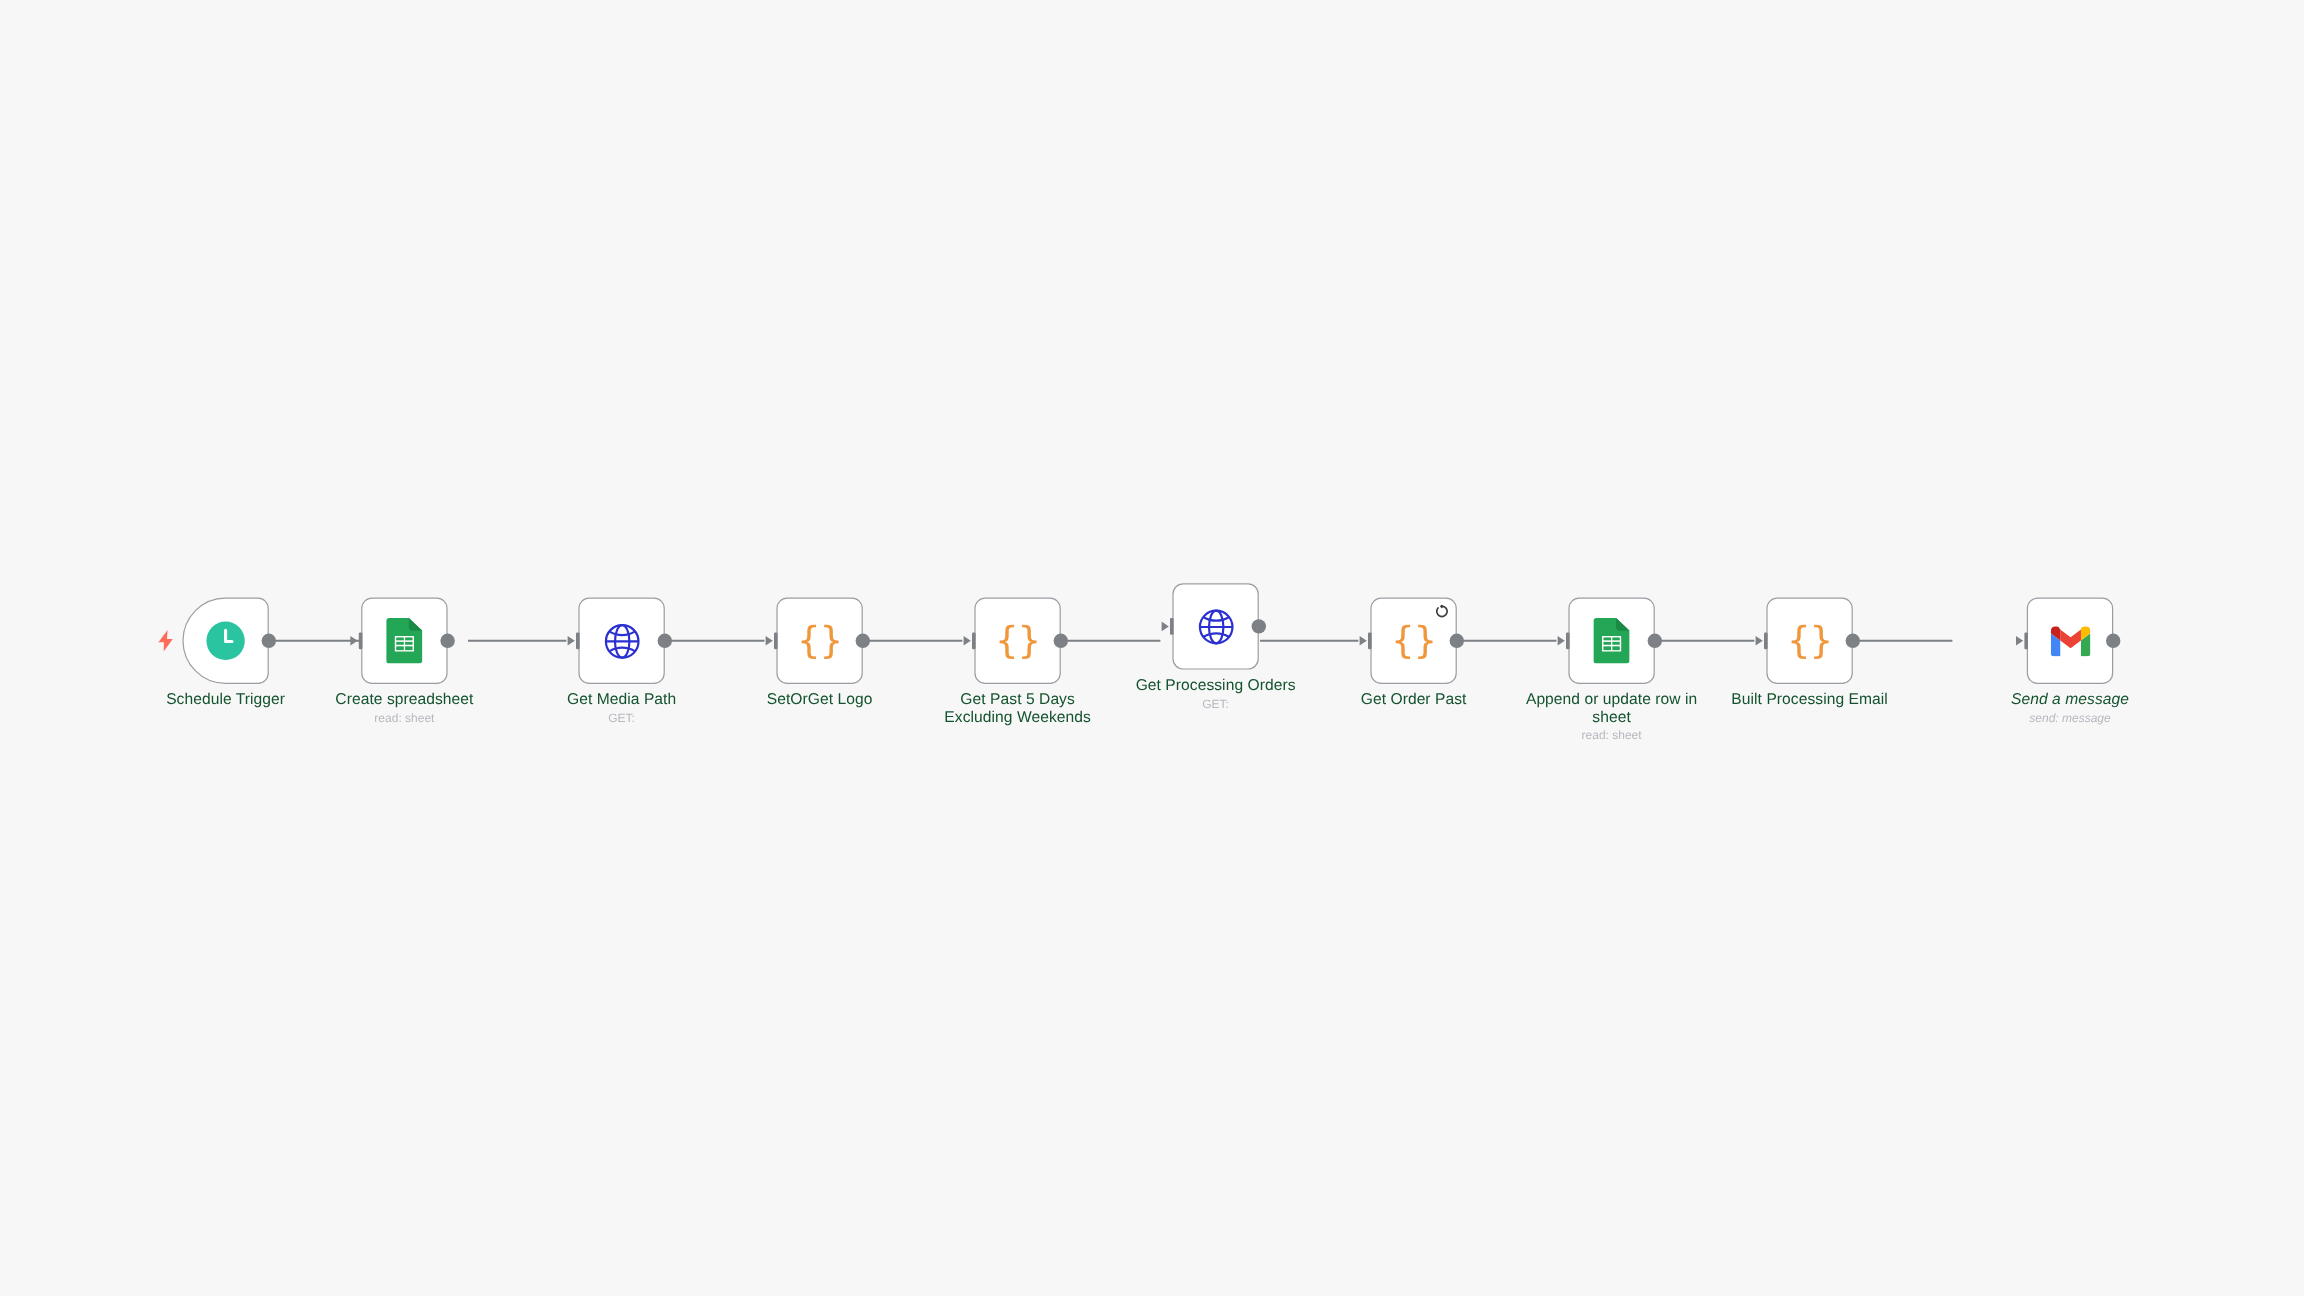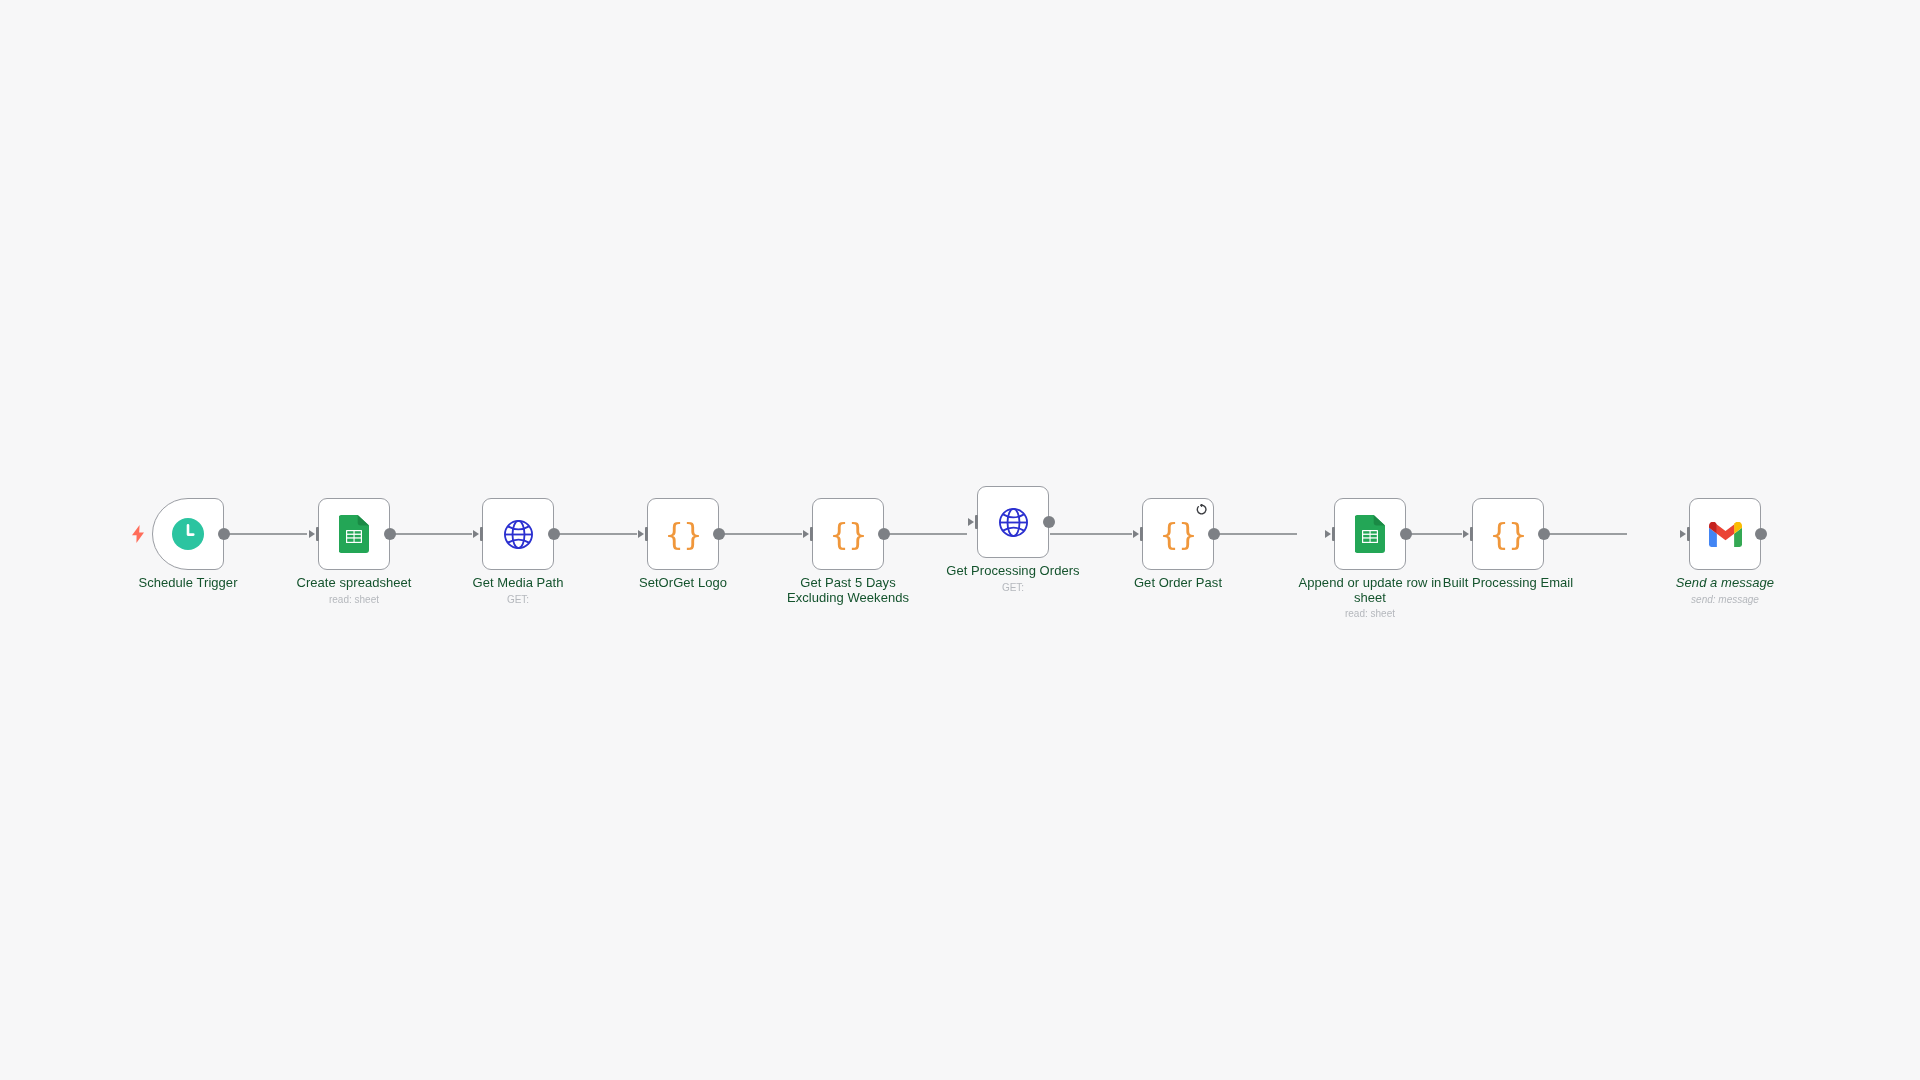--- a/index.html
+++ b/index.html
@@ -181,21 +181,21 @@
       <path d="M17 8.2 V17.6 H22.3" stroke="#ffffff" stroke-width="2.6" stroke-linecap="round" stroke-linejoin="round" fill="none"></path>
     </svg>
 
        <span class="ep-out"></span>
      </div>
      <div class="node-labels">
        <div class="node-title">Schedule Trigger</div>
 
      </div>
       </div>
-      <div class="node" style="left: 318px; top: 498px;">
+      <div class="node" style="left: 301px; top: 498px;">
         <div class="node-box ">
        <span class="ep-in">
             <span class="tri"></span>
             <span class="bar"></span>
           </span>
 
     <svg class="icon icon-sheets" viewBox="0 0 30 38">
       <path d="M2.6 0h16.1L30 10.6V35a3 3 0 0 1-3 3H2.6a3 3 0 0 1-3-3V3a3 3 0 0 1 3-3z" fill="#23a656"></path>
       <path d="M18.7 0 30 10.6h-8.3a3 3 0 0 1-3-3V0z" fill="#1a8a45"></path>
       <rect x="7" y="15" width="16" height="13" rx="0.6" fill="#ffffff"></rect>
@@ -302,21 +302,21 @@
     <path d="M6 1.3 A4.7 4.7 0 1 1 2.6 2.9"></path>
     <path d="M6 0.4 L6 2.4 M5.1 1.4 L6.9 1.4"></path>
   </svg>
        <span class="ep-out"></span>
      </div>
      <div class="node-labels">
        <div class="node-title">Get Order Past</div>
 
      </div>
       </div>
-      <div class="node" style="left: 1334px; top: 498px;">
+      <div class="node" style="left: 1307px; top: 498px;">
         <div class="node-box ">
        <span class="ep-in">
             <span class="tri"></span>
             <span class="bar"></span>
           </span>
 
     <svg class="icon icon-sheets" viewBox="0 0 30 38">
       <path d="M2.6 0h16.1L30 10.6V35a3 3 0 0 1-3 3H2.6a3 3 0 0 1-3-3V3a3 3 0 0 1 3-3z" fill="#23a656"></path>
       <path d="M18.7 0 30 10.6h-8.3a3 3 0 0 1-3-3V0z" fill="#1a8a45"></path>
       <rect x="7" y="15" width="16" height="13" rx="0.6" fill="#ffffff"></rect>

